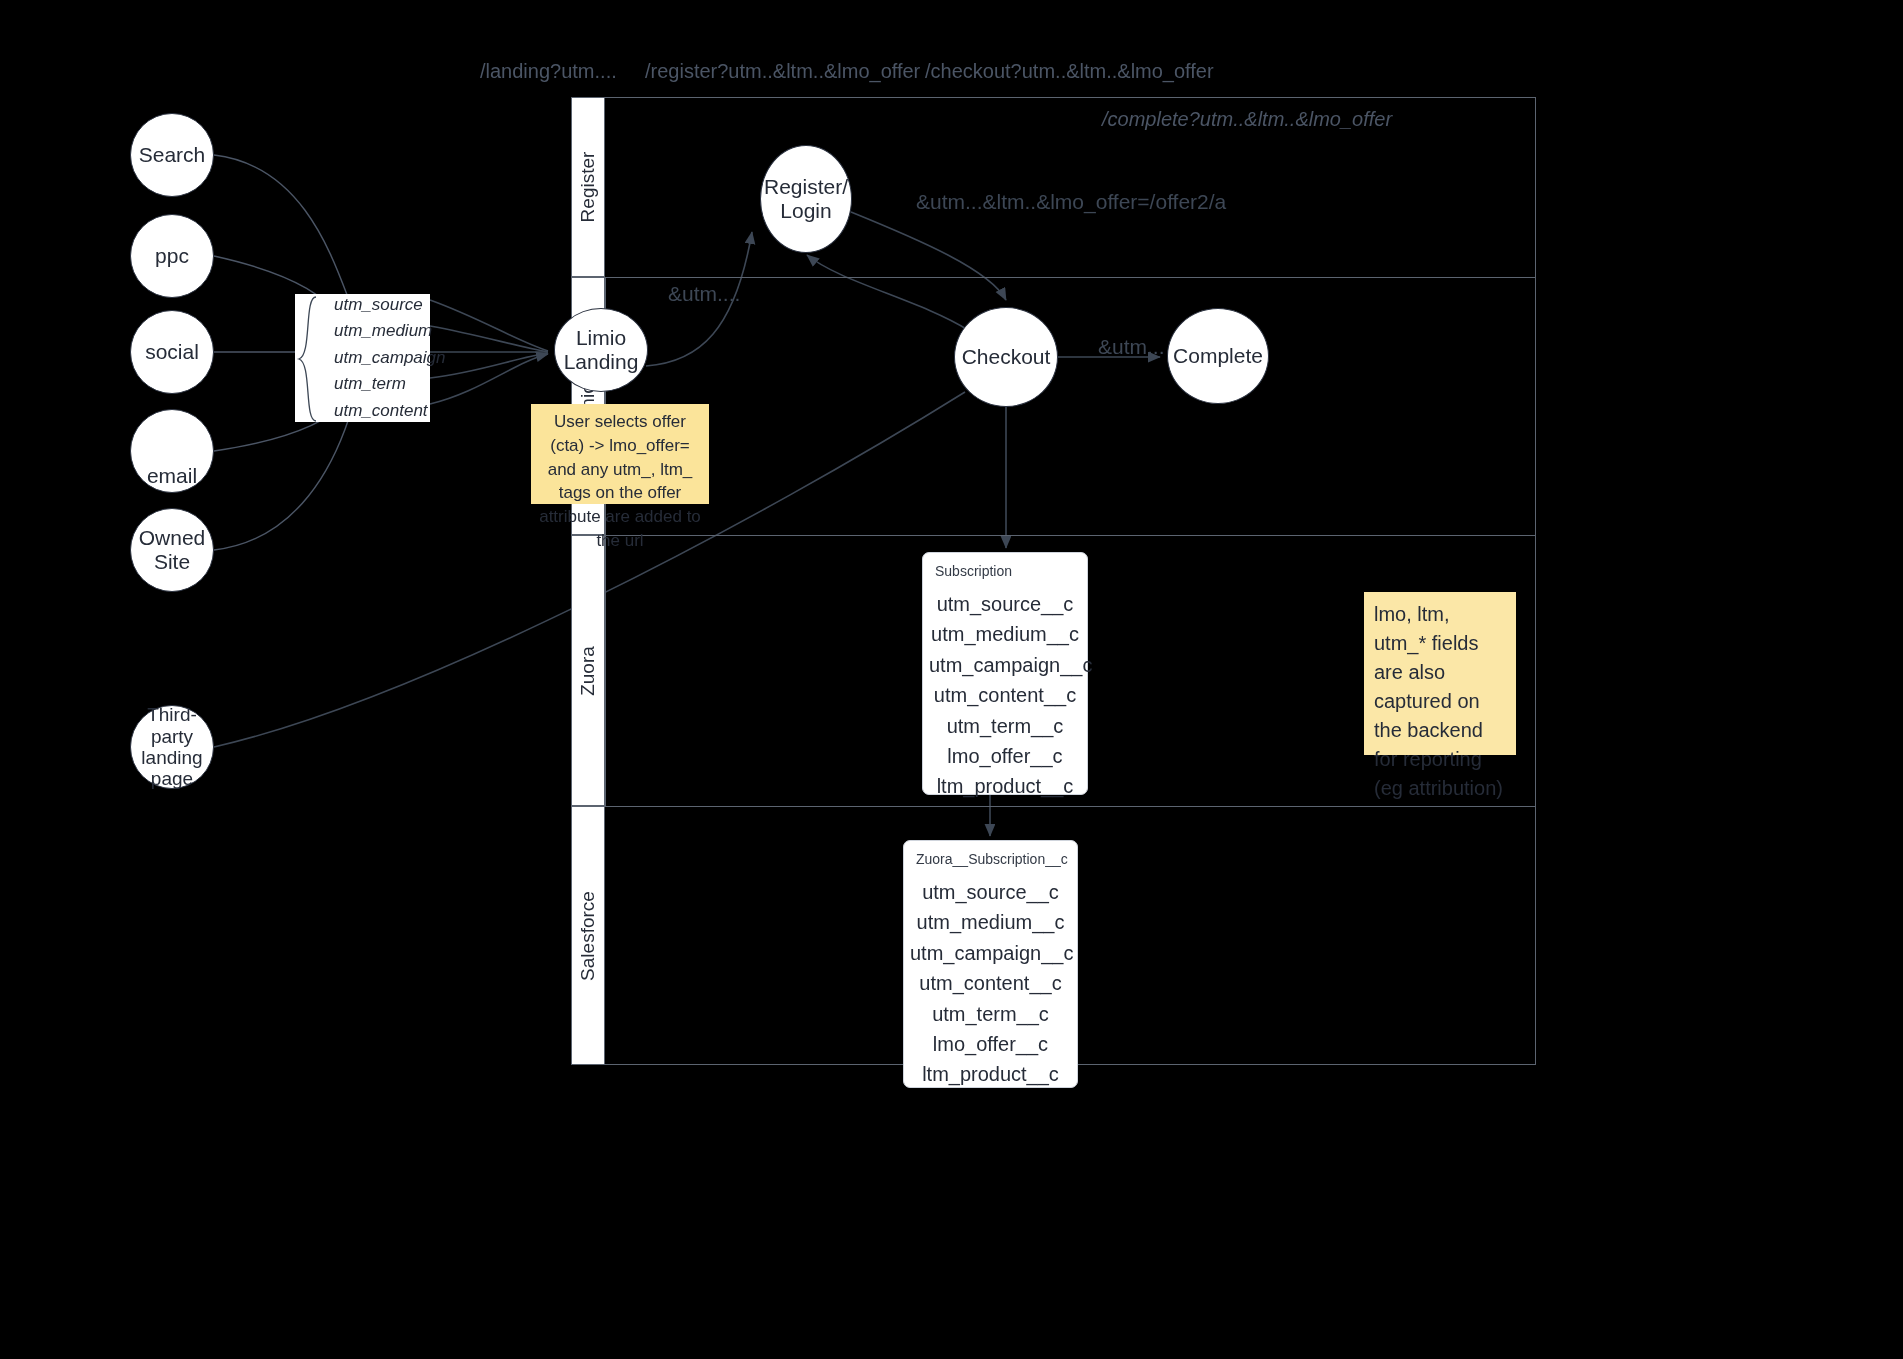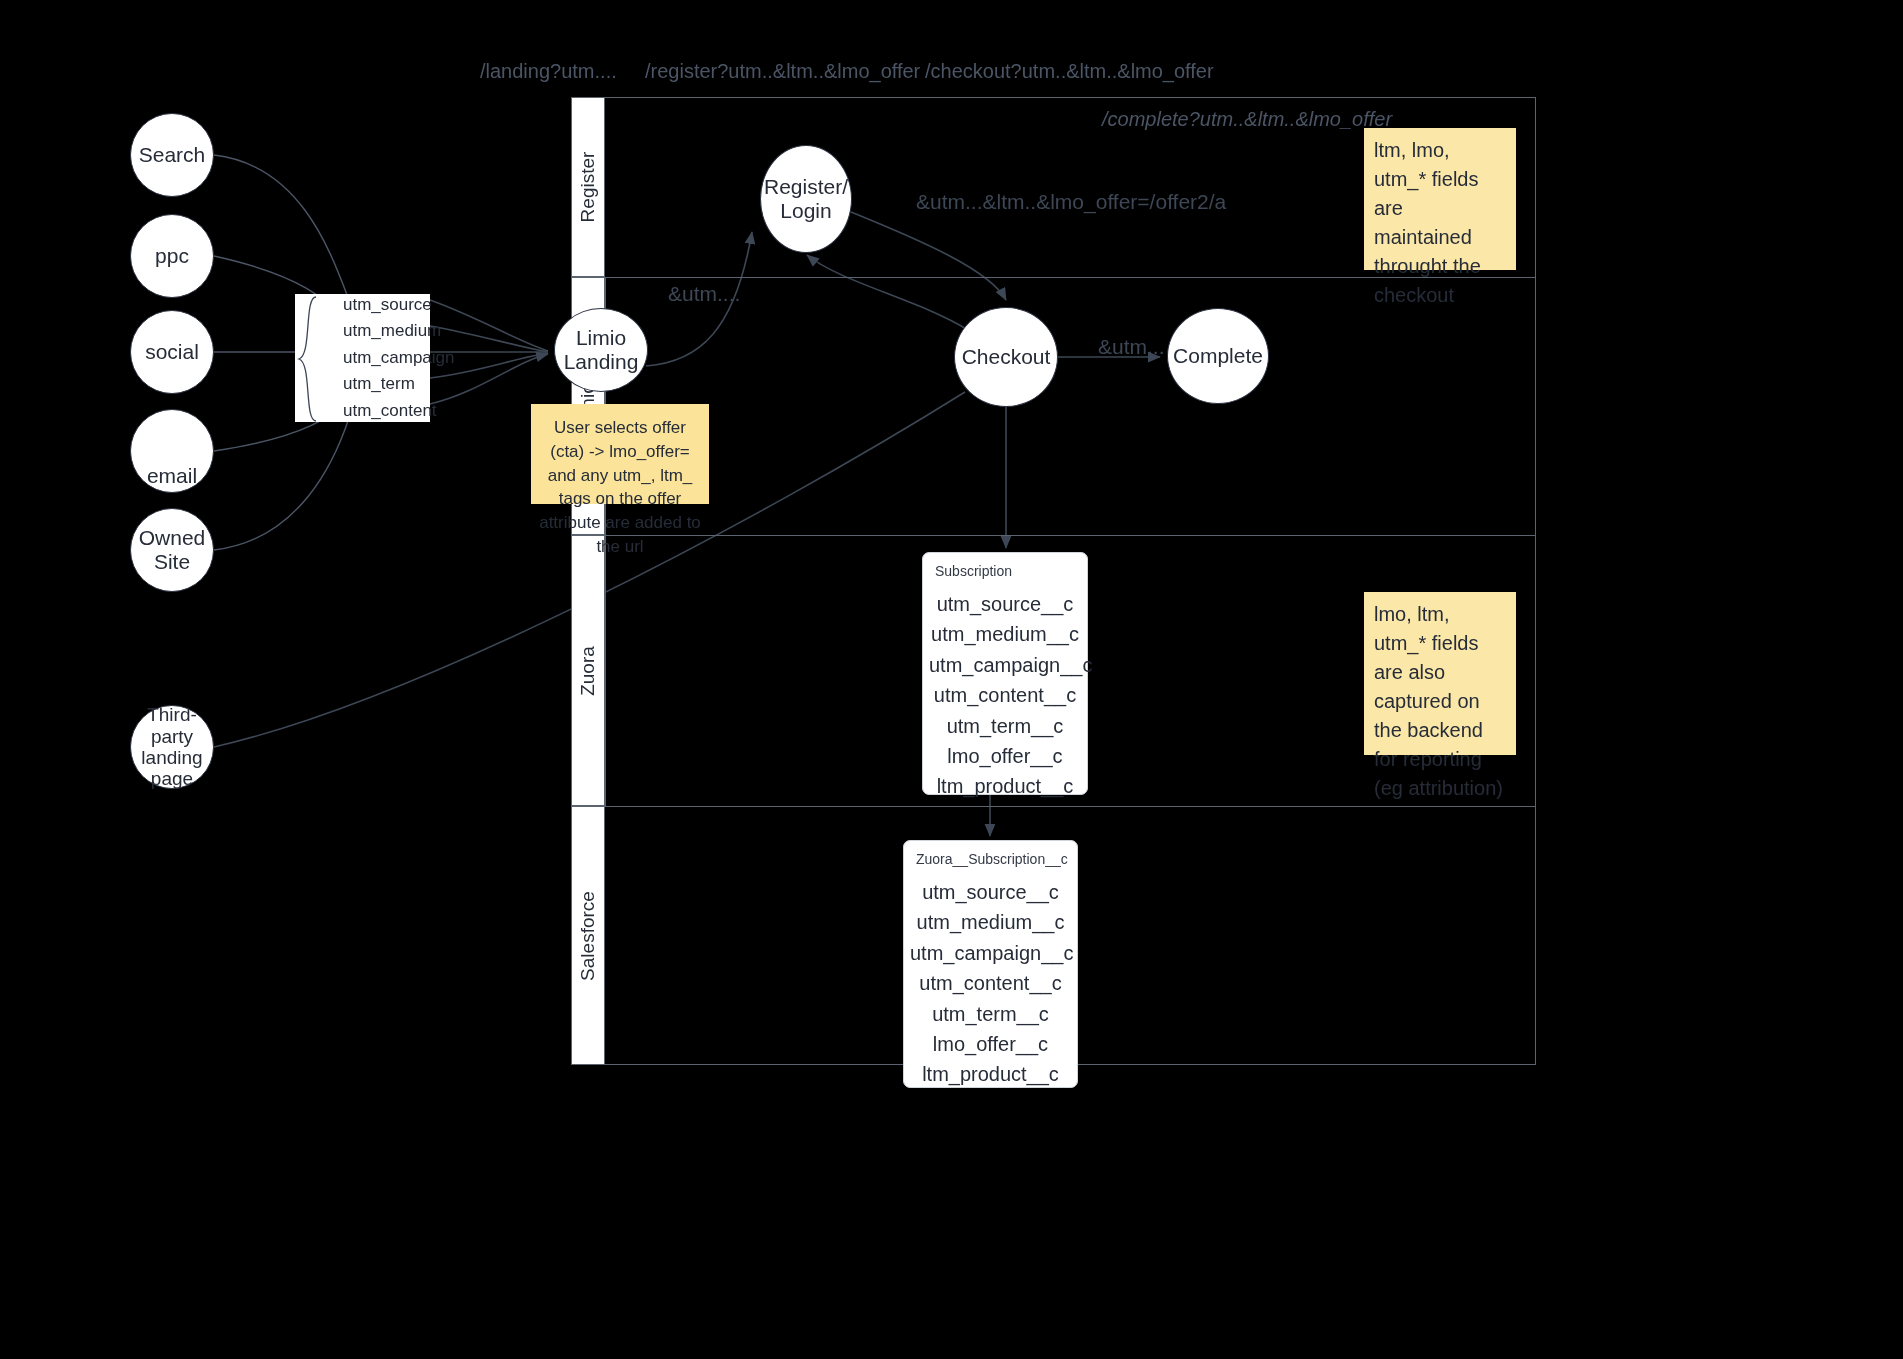--- a/index.html
+++ b/index.html
@@ -19,26 +19,26 @@
 
   
   .node{position:absolute;background:#ffffff;border:1px solid #2b3240;border-radius:50%;
         display:flex;align-items:center;justify-content:center;text-align:center;
         font-size:21px;line-height:1.12;color:#262c38;box-sizing:border-box;padding:4px;}
 
   
   .utmcard{position:absolute;background:#fff;border:1px solid #ffffff;box-sizing:border-box;
            display:flex;align-items:center;}
   .utmcard .brace{width:26px;height:100%;flex:0 0 26px;position:relative;}
-  .utmcard ul{list-style:none;margin:17px;padding:0 10px 0 4px;font-size:17px;line-height:1.55;color:#262c38;}
+  .utmcard ul{list-style:none;margin:8px;padding:0 10px 0 4px;font-size:17px;line-height:1.55;color:#262c38;font-style:italic;}
 
   
   .note{position:absolute;background:#fbe7a7;color:#262c38;box-sizing:border-box;
         font-size:20px;line-height:1.45;padding:8px 10px;}
-  .note.small{font-size:17px;line-height:1.4;text-align:center;padding:12px 8px;background:#fbe49a;}
+  .note.small{font-size:17px;line-height:1.4;text-align:center;padding:6px 8px;background:#fbe49a;}
 
   
   .fieldcard{position:absolute;background:#fff;border:1px solid #cfd4dc;border-radius:7px;
              box-sizing:border-box;padding:10px 6px 10px;}
   .fieldcard .fc-title{font-size:14px;color:#333a46;margin:0 0 10px 6px;white-space:nowrap;
                        overflow:hidden;}
   .fieldcard ul{list-style:none;margin:0;padding:0;}
   .fieldcard li{font-size:20px;line-height:1.52;text-align:center;color:#262c38;white-space:nowrap;}
 
   svg.wires{position:absolute;left:0;top:0;width:1903px;height:1359px;overflow:visible;
@@ -163,21 +163,20 @@
     <span>Checkout</span>
   </div>
   <div class="node" style="left:1167px;top:308px;width:102px;height:96px;">
     <span>Complete</span>
   </div>
 
   <div class="elabel" style="left:668px;top:282px;">&amp;utm....</div>
   <div class="elabel" style="left:916px;top:190px;">&amp;utm...&amp;ltm..&amp;lmo_offer=/offer2/a</div>
   <div class="elabel" style="left:1098px;top:335px;">&amp;utm...</div>
 
-  <div class="note" style="left:1364px;top:128px;width:152px;height:142px;">ltm, lmo, utm_* fields are maintained throught the checkout</div>
 
   <div class="note small" style="left:531px;top:404px;width:178px;height:100px;">User selects offer (cta) -&gt; lmo_offer= and any utm_, ltm_ tags on the offer attribute are added to the url</div>
 
   <div class="note" style="left:1364px;top:592px;width:152px;height:163px;">lmo, ltm, utm_* fields are also captured on the backend for reporting (eg attribution)</div>
 
   <div class="fieldcard" style="left:922px;top:552px;width:166px;height:243px;">
     <div class="fc-title">Subscription</div>
     <ul>
       <li>utm_source__c</li>
       <li>utm_medium__c</li>

